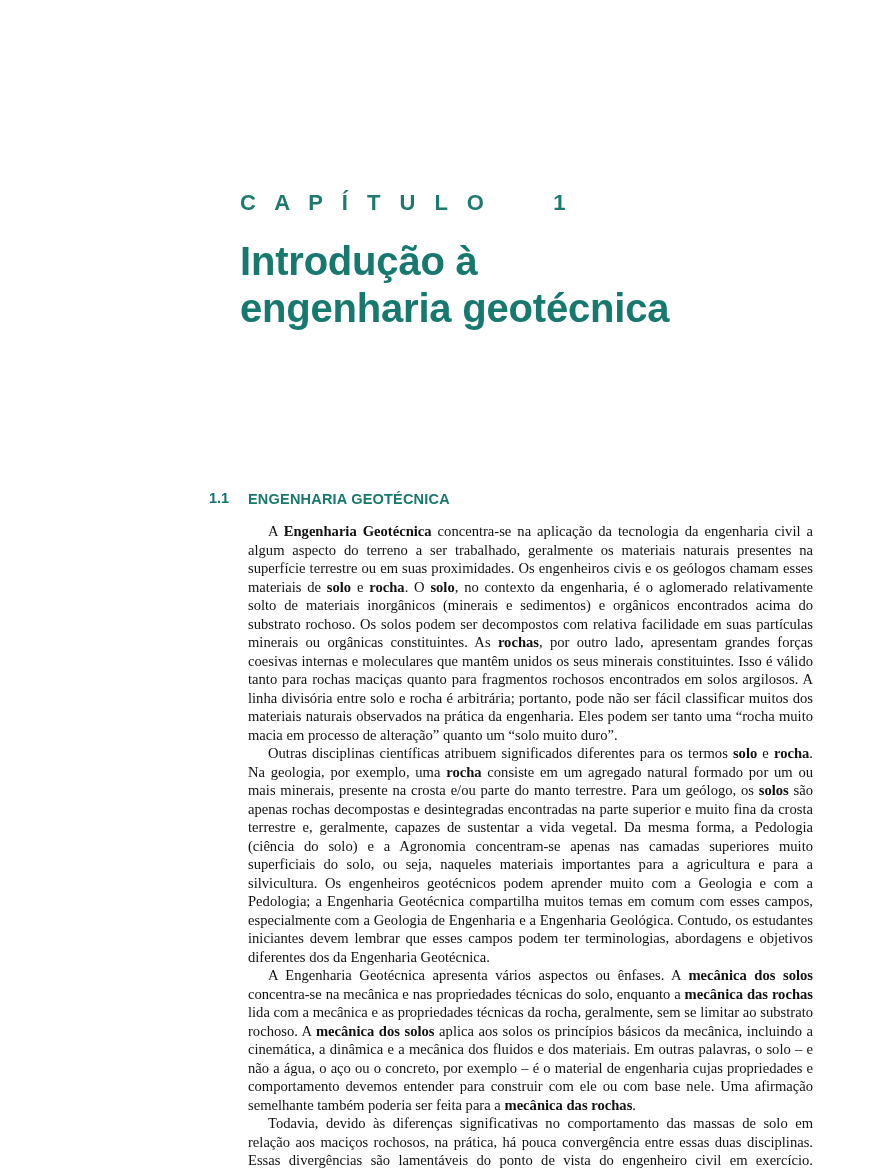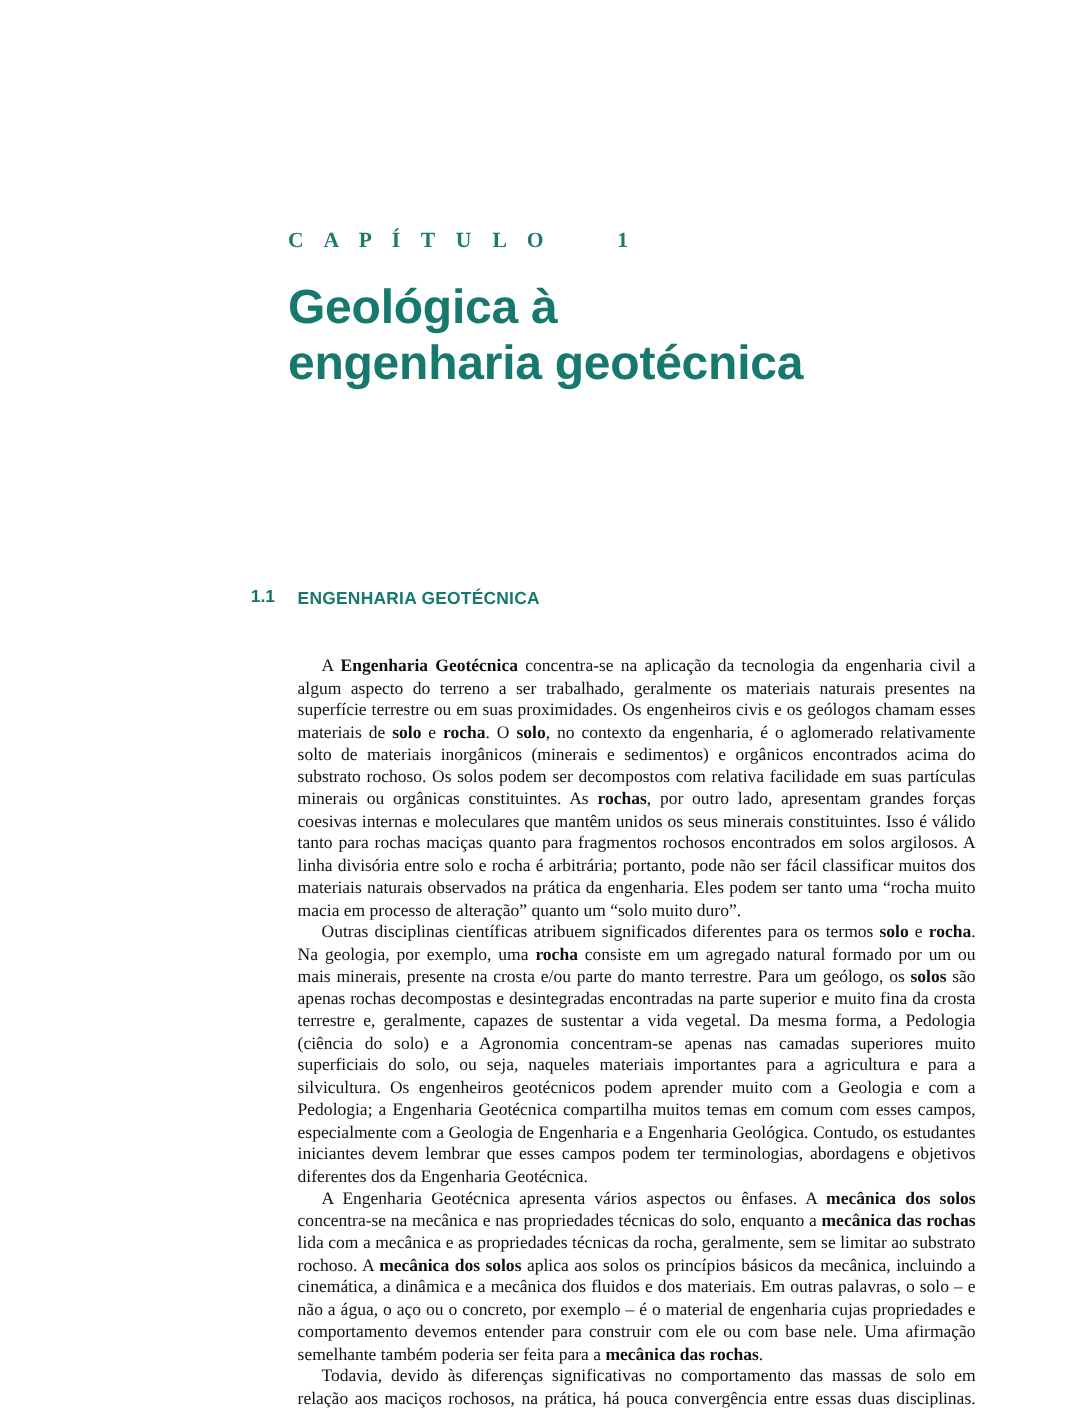--- a/index.html
+++ b/index.html
@@ -24,22 +24,22 @@
 
   
   .chapter-header {
     position: absolute;
     left: 240px;
     top: 190px;
     width: 620px;
   }
 
   .chapter-eyebrow {
-    font-family: Liberation Serif, serif;
-    font-size: 18px;
+    font-family: Liberation Sans, sans-serif;
+    font-size: 22px;
     font-weight: 700;
     letter-spacing: 6.5px;
     color: #1f7a6e;
     margin: 0 0 22px 0;
     white-space: pre;
   }
 
   .chapter-title {
     font-family: "Liberation Sans", sans-serif;
     font-size: 40px;
@@ -86,33 +86,32 @@
     color: #111111;
     font-family: "Liberation Serif", serif;
   }
   .body-text p {
     margin: 0;
     text-indent: 20px;
     hyphens: manual;
   }
   .body-text p:first-child {
     text-indent: 20px;
-    margin-top: 24px;
   }
   b { font-weight: 700; }
 </style>
 </head>
 <body>
 
 <div class="page">
 
   <div class="chapter-header">
     <div class="chapter-eyebrow">C A P Í T U L O     1</div>
     <h1 class="chapter-title">
-      <span>Geológica à</span><br>
+      <span>Introdução à</span><br>
       <span>engenharia geotécnica</span>
     </h1>
   </div>
 
   <div class="section-head">
     <span class="num">1.1</span><span class="name">ENGENHARIA GEOTÉCNICA</span>
   </div>
 
   <div class="body-text">
     <p>A <b>Engenharia Geotécnica</b> concentra-se na aplicação da tecnologia da engenharia civil a algum aspecto do terreno a ser trabalhado, geralmente os materiais naturais presentes na superfície terrestre ou em suas proximidades. Os engenheiros civis e os geólogos chamam esses materiais de <b>solo</b> e <b>rocha</b>. O <b>solo</b>, no contexto da engenharia, é o aglomerado relativamente solto de materiais inorgânicos (minerais e sedimentos) e orgânicos encontrados acima do substrato rochoso. Os solos podem ser decompostos com relativa facilidade em suas partículas minerais ou orgânicas constituintes. As <b>rochas</b>, por outro lado, apresentam grandes forças coesivas internas e moleculares que mantêm unidos os seus minerais constituintes. Isso é válido tanto para rochas maciças quanto para fragmentos rochosos encontrados em solos argilosos. A linha divisória entre solo e rocha é arbitrária; portanto, pode não ser fácil classificar muitos dos materiais naturais observados na prática da engenharia. Eles podem ser tanto uma “rocha muito macia em processo de alteração” quanto um “solo muito duro”.</p>

